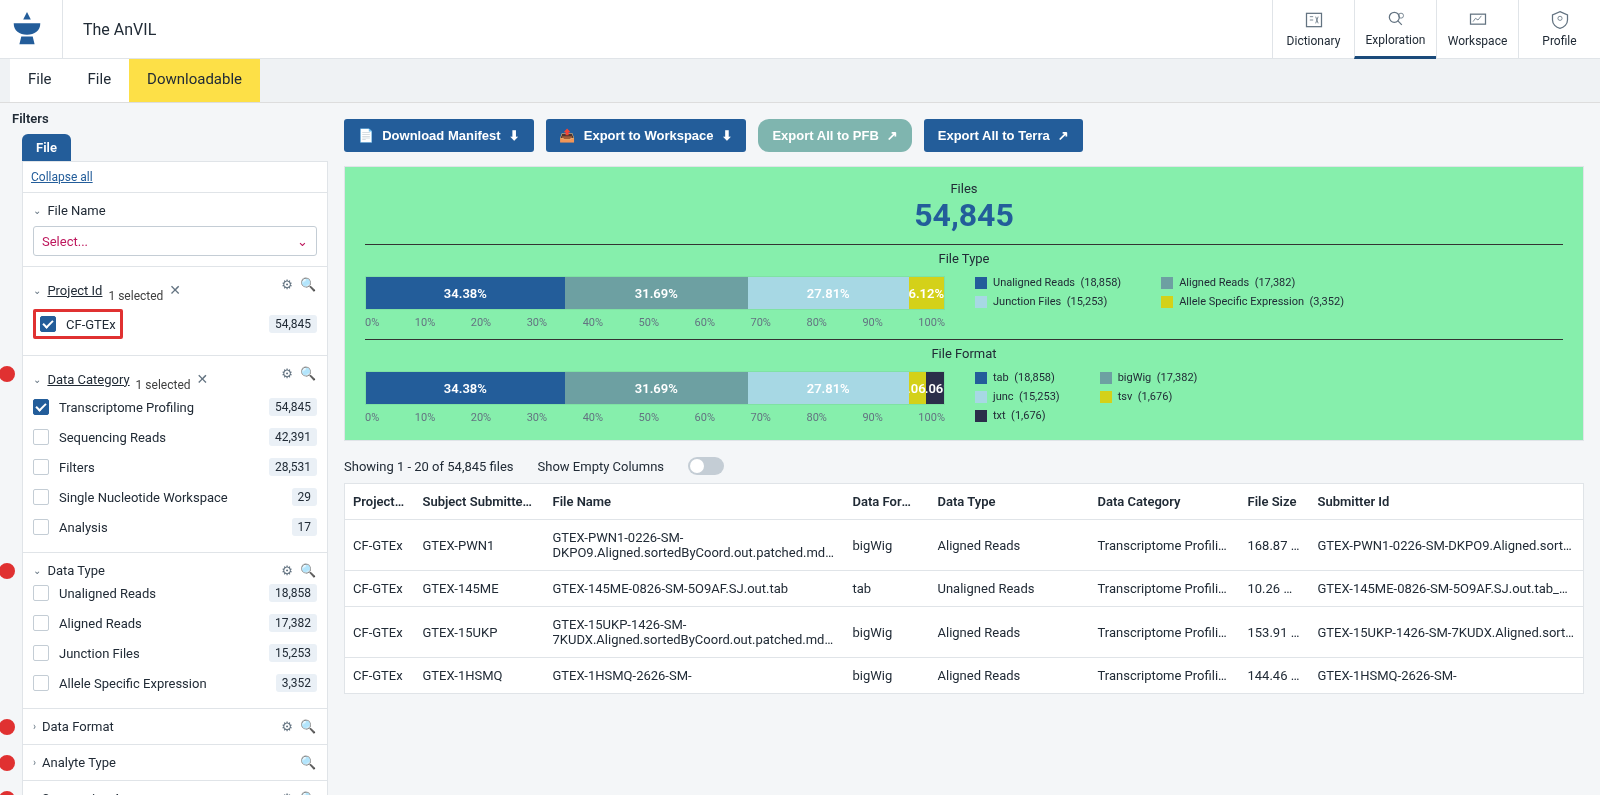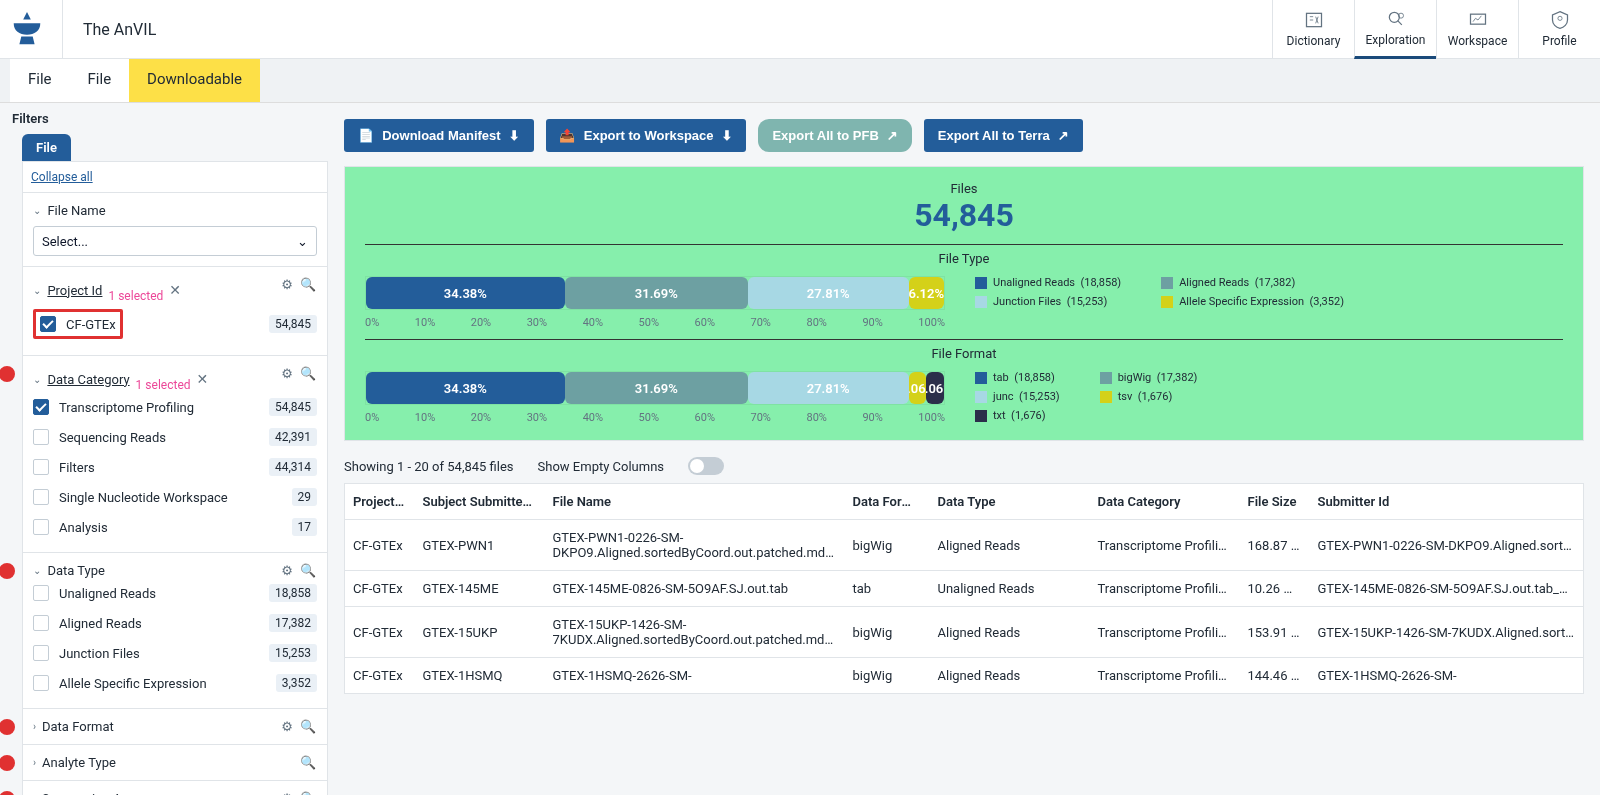--- a/index.html
+++ b/index.html
@@ -20,25 +20,25 @@
 .sidebar { width: 328px; background: #f4f6f8; }
 .filters-label { font-size: 13px; padding: 8px 12px; font-weight: 600; }
 .file-pill { background: #235d9a; color: #fff; padding: 6px 14px; border-radius: 6px 6px 0 0; font-size: 13px; display: inline-block; margin-left: 22px; font-weight: 600; }
 .filter-panel { background: #fff; border: 1px solid #e0e4e8; margin: 0 0 0 22px; }
 .collapse-link { color: #235d9a; text-decoration: underline; font-size: 12px; padding: 8px; cursor: pointer; }
 .facet { border-top: 1px solid #e0e4e8; padding: 10px; position: relative; }
 .facet-header { display: flex; align-items: center; gap: 6px; cursor: pointer; font-size: 13px; }
 .facet-header .chev { font-size: 10px; color: #637381; }
 .facet-title { font-weight: 400; }
 .facet-title.underlined { text-decoration: underline; }
-.selected-count { color: #ec4899; font-size: 12px; margin-top: 12px; }
+.selected-count { color: #404040; font-size: 12px; margin-top: 12px; }
 .clear-x { color: #637381; cursor: pointer; font-size: 14px; }
 .facet-actions { position: absolute; right: 10px; top: 10px; display: flex; gap: 8px; color: #637381; font-size: 13px; }
 .facet-actions span { cursor: pointer; }
-.select-input { display: flex; border: 1px solid #c4cdd5; border-radius: 3px; margin-top: 8px; height: 30px; align-items: center; padding: 0 8px; justify-content: space-between; color: #0f172a; }
+.select-input { display: flex; border: 1px solid #c4cdd5; border-radius: 3px; margin-top: 8px; height: 30px; align-items: center; padding: 0 8px; justify-content: space-between; color: #be185d; }
 .facet-option { display: flex; align-items: center; justify-content: space-between; padding: 6px 0; }
 .option-left { display: flex; align-items: center; gap: 10px; }
 .checkbox { width: 16px; height: 16px; border: 1px solid #c4cdd5; border-radius: 2px; display: inline-block; }
 .checkbox.checked { background: #235d9a; border-color: #235d9a; position: relative; }
 .checkbox.checked::after { content: ""; position: absolute; left: 4px; top: 1px; width: 4px; height: 8px; border: solid #fff; border-width: 0 2px 2px 0; transform: rotate(45deg); }
 .count-badge { background: #eaf0f6; border-radius: 3px; padding: 2px 6px; font-size: 12px; }
 .red-highlight { border: 3px solid #e03131; padding: 4px; border-radius: 2px; }
 .red-dot { width: 16px; height: 16px; background: #e03131; border-radius: 50%; position: absolute; left: -24px; top: 10px; }
 .content { flex: 1; padding: 16px; }
 .btn-row { display: flex; gap: 12px; margin-bottom: 14px; }
@@ -49,21 +49,21 @@
 .files-label { font-size: 13px; }
 .files-number { font-size: 32px; font-weight: 700; color: #235d9a; }
 .chart-block { border-top: 1px solid #333; padding-top: 6px; margin-top: 10px; }
 .chart-title { text-align: center; font-size: 13px; margin-bottom: 10px; }
 .chart-layout { display: flex; gap: 30px; align-items: flex-start; }
 .chart-bar-area { flex: 0 0 580px; }
 .legend { display: grid; grid-template-columns: auto auto; column-gap: 40px; row-gap: 6px; font-size: 11px; }
 .legend-item { display: flex; align-items: center; gap: 6px; }
 .swatch { width: 12px; height: 12px; display: inline-block; }
 .stacked-bar { display: flex; height: 34px; border: 1px solid rgba(0,0,0,0.05); }
-.seg { display: flex; align-items: center; justify-content: center; color: #fff; font-size: 13px; font-weight: 600; white-space: nowrap; overflow: hidden; border-radius: 6px; }
+.seg { display: flex; align-items: center; justify-content: center; color: #fff; font-size: 13px; font-weight: 600; white-space: nowrap; overflow: hidden; }
 .axis { display: flex; justify-content: space-between; font-size: 11px; color: #637381; margin-top: 6px; }
 .table-controls { display: flex; align-items: center; gap: 24px; font-size: 13px; margin: 10px 0 8px; }
 .toggle { width: 36px; height: 18px; background: #c4cdd5; border-radius: 9px; position: relative; }
 .toggle::after { content: ""; width: 14px; height: 14px; background: #fff; border-radius: 50%; position: absolute; left: 2px; top: 2px; }
 table { width: 100%; border-collapse: collapse; background: #fff; border: 1px solid #e0e4e8; font-size: 13px; table-layout: fixed; }
 th, td { padding: 10px 8px; text-align: left; border-bottom: 1px solid #e0e4e8; overflow: hidden; text-overflow: ellipsis; white-space: nowrap; }
 th { font-weight: 600; }
 .col-fname { white-space: normal; }
 </style>
 </head>
@@ -178,21 +178,21 @@
                 <span class="checkbox"></span>
                 <span>Sequencing Reads</span>
               </div>
               <span class="count-badge">42,391</span>
             </div>
             <div class="facet-option">
               <div class="option-left">
                 <span class="checkbox"></span>
                 <span>Filters</span>
               </div>
-              <span class="count-badge">44,314</span>
+              <span class="count-badge">28,531</span>
             </div>
             <div class="facet-option">
               <div class="option-left">
                 <span class="checkbox"></span>
                 <span>Single Nucleotide Workspace</span>
               </div>
               <span class="count-badge">29</span>
             </div>
             <div class="facet-option">
               <div class="option-left">

